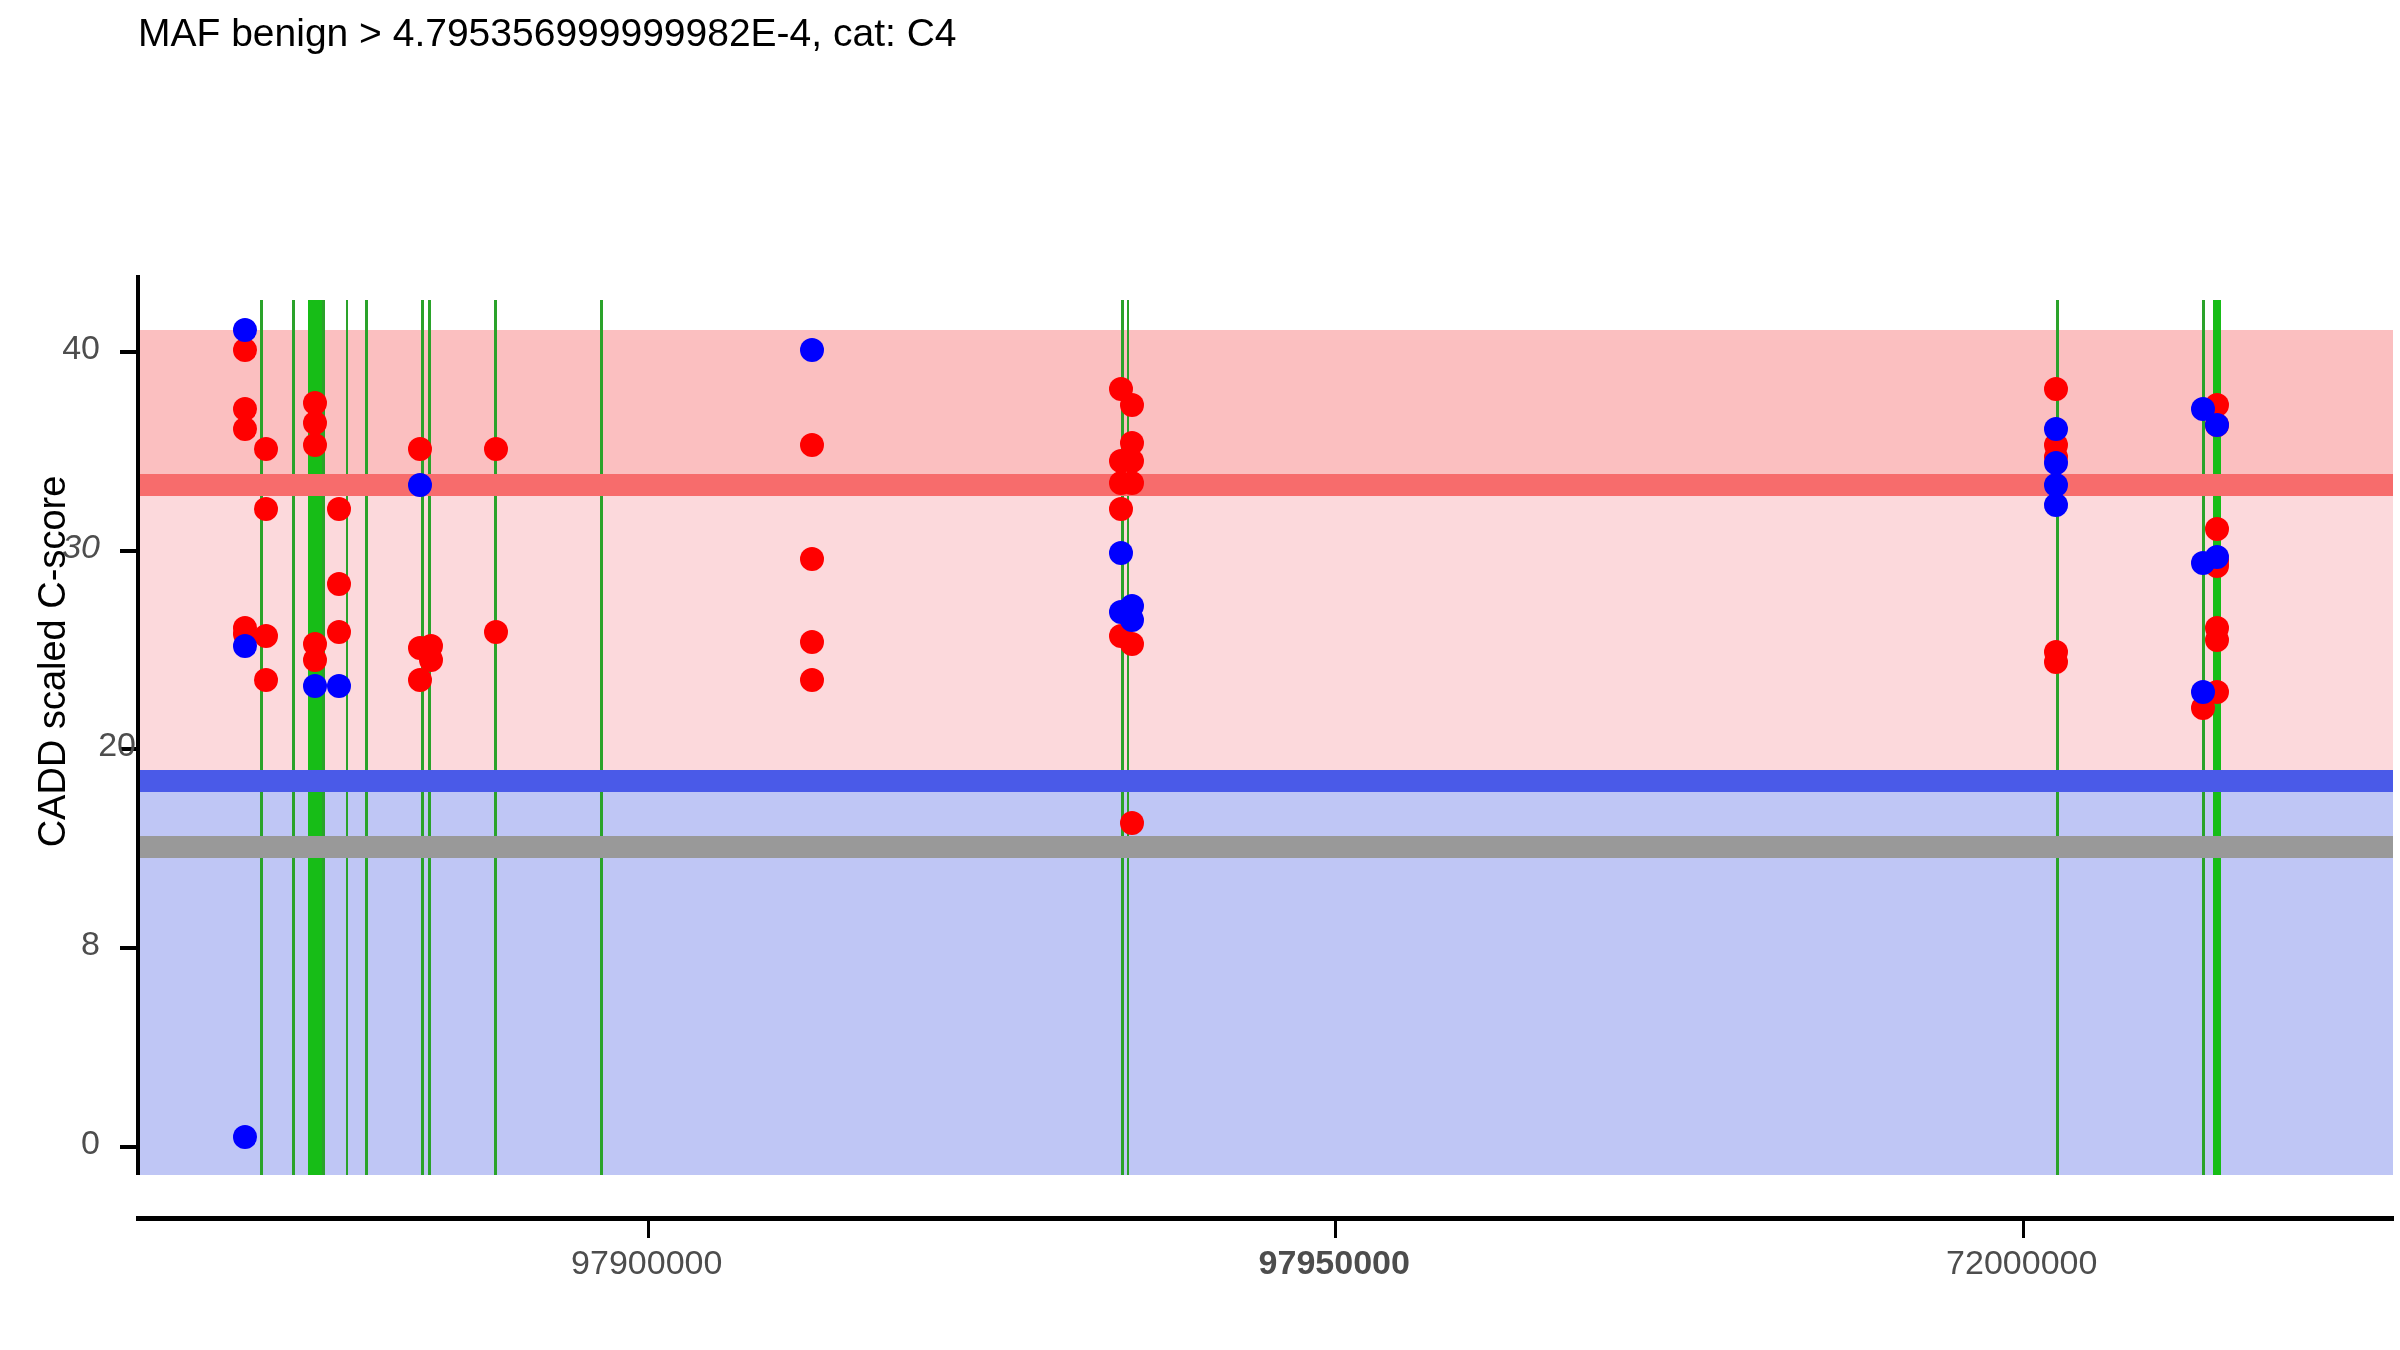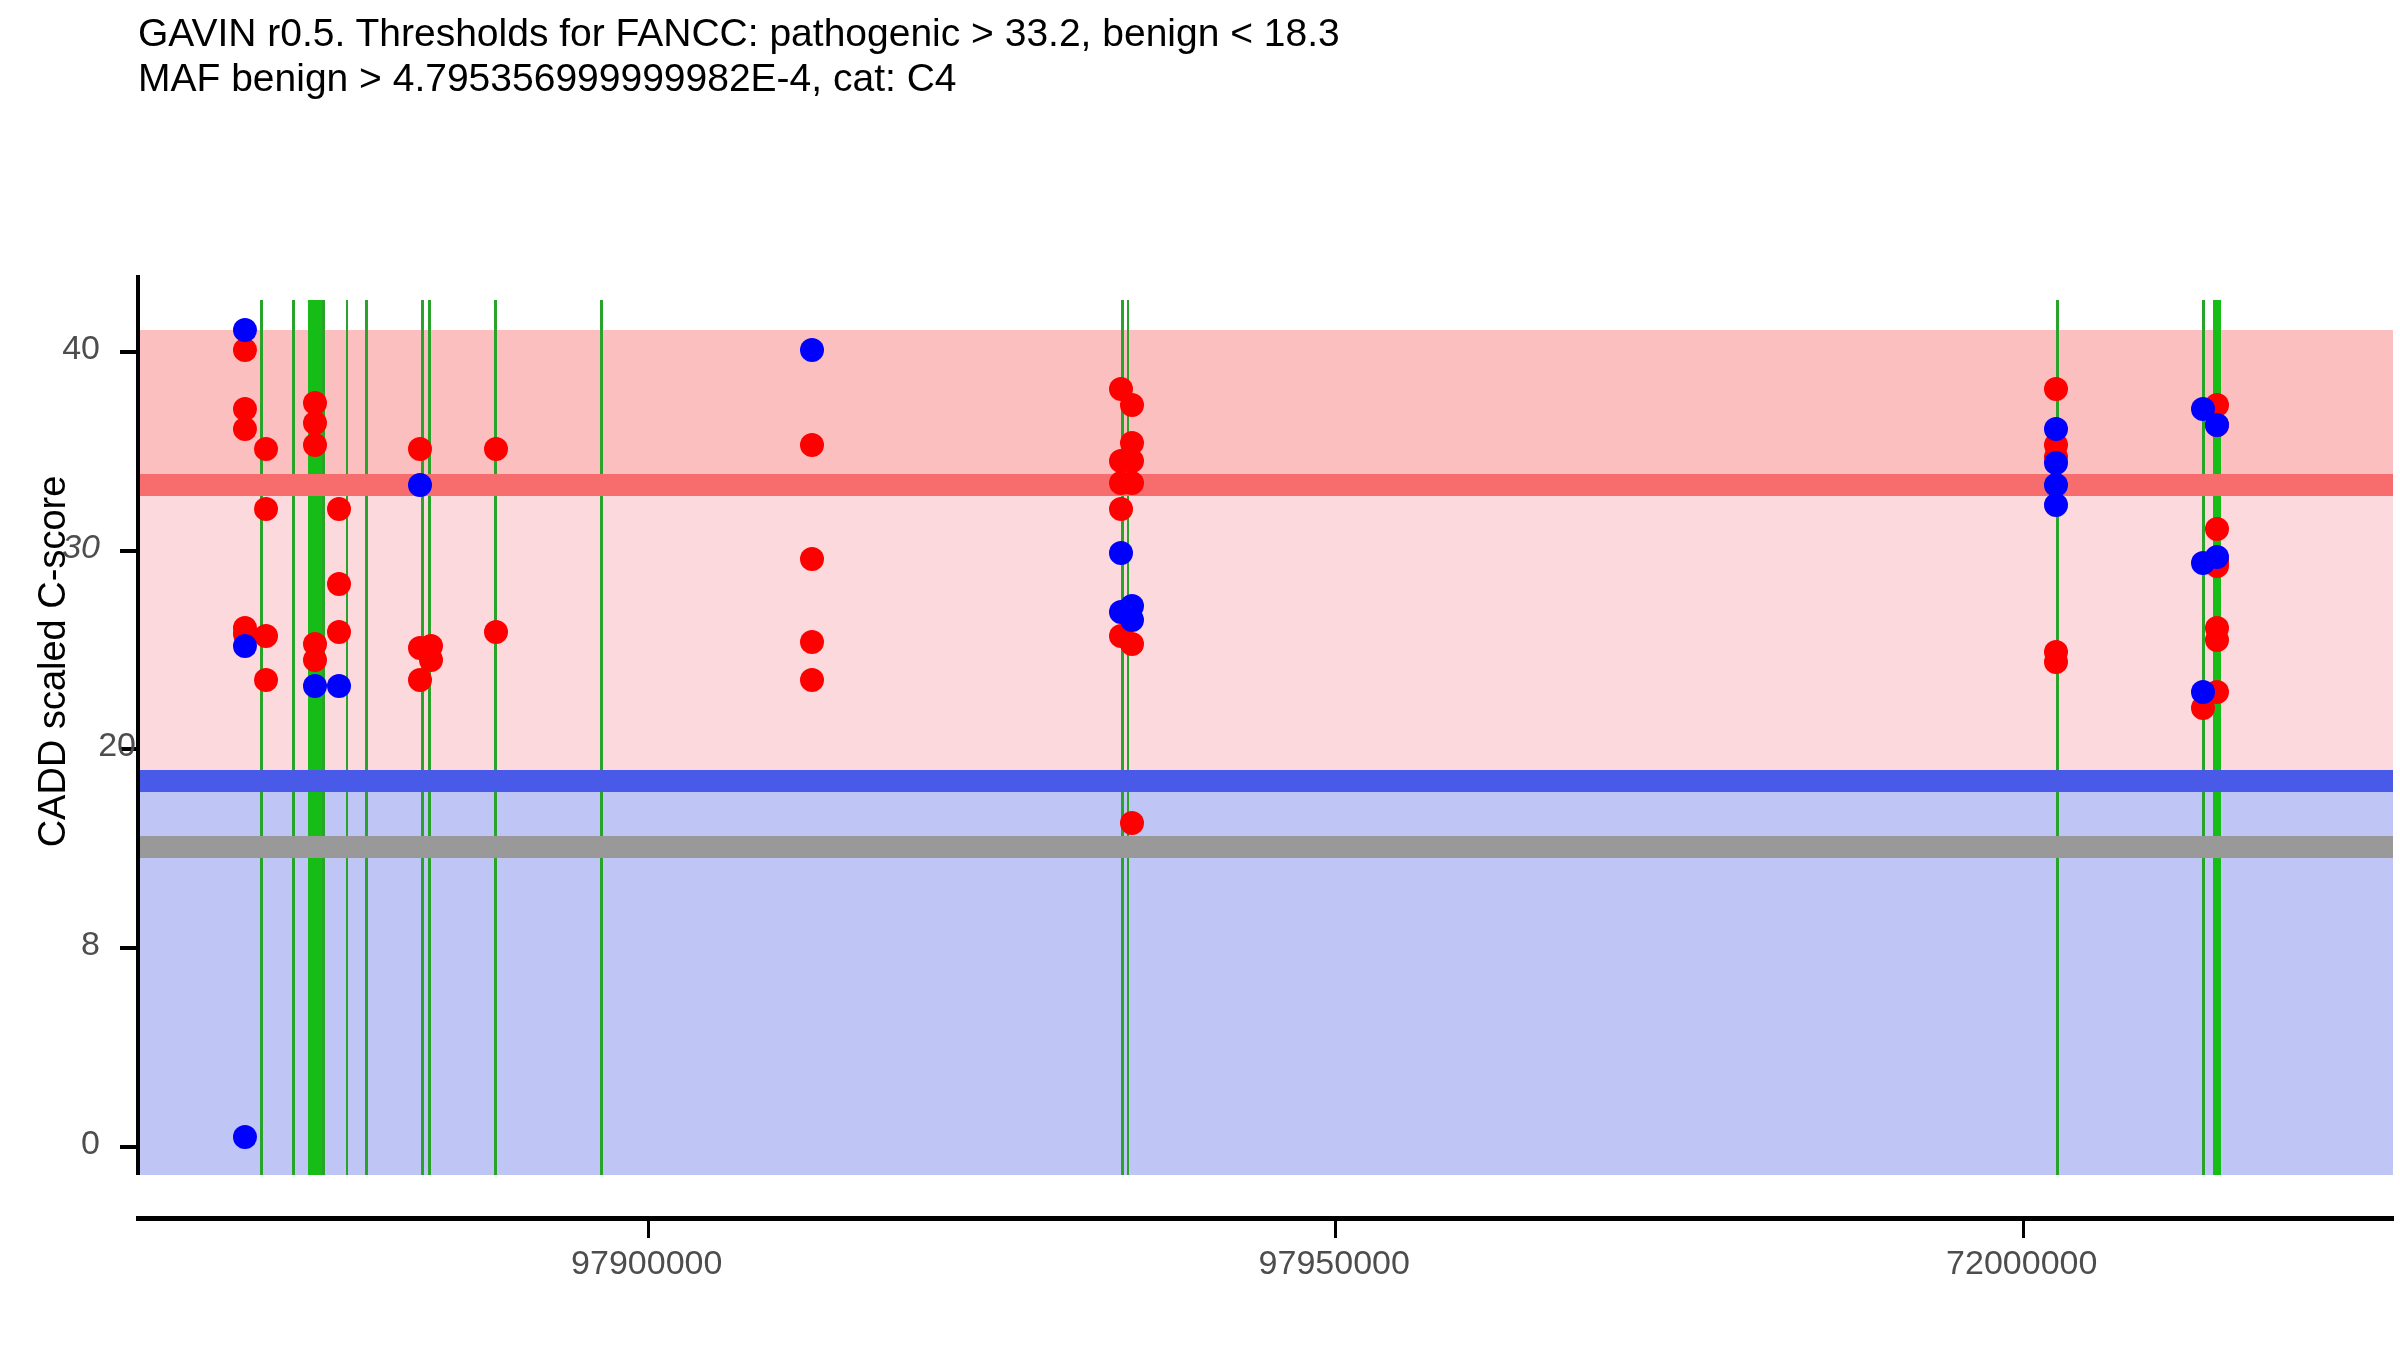--- a/index.html
+++ b/index.html
@@ -31,21 +31,20 @@
   .pt{position:absolute;width:24px;height:24px;border-radius:50%;margin-left:-12px;margin-top:-12px;}
   .pt.red{background:#ff0000;}
   .pt.blue{background:#0000ff;}
 </style>
 </head>
 <body>
 
 <div id="root">
 
   <div id="title-block">
-    <div class="title-line">GAVIN r0.5. Thresholds for FANCC: pathogenic &gt; 33.2, benign &lt; 18.3</div>
     <div class="title-line">MAF benign &gt; 4.795356999999982E-4, cat: C4</div>
   </div>
 
   <div id="panel">
     <div id="zones">
         <div class="band" style="top: 29.8295px; height: 155.114px; background: rgb(251, 191, 192);"></div>
         <div class="band" style="top: 184.943px; height: 296.307px; background: rgb(252, 217, 220);"></div>
         <div class="band" style="top: 481.25px; height: 393.75px; background: rgb(191, 198, 245);"></div>
       </div>
     <div id="exons">
@@ -158,20 +157,20 @@
       <div class="ytick-label" style="top: 747.443px; width: 100px; left: 0px; padding-left: 36px;">20</div>
       <div class="ytick" style="top: 548.58px;"></div>
       <div class="ytick-label" style="top: 548.58px; width: 100px; left: 0px; font-style: italic;">30</div>
       <div class="ytick" style="top: 349.716px;"></div>
       <div class="ytick-label" style="top: 349.716px; width: 100px; left: 0px;">40</div>
     </div>
   <div id="xticks">
       <div class="xtick" style="left: 646.75px;"></div>
       <div class="xtick-label" style="left: 646.75px;">97900000</div>
       <div class="xtick" style="left: 1334.25px;"></div>
-      <div class="xtick-label" style="left: 1334.25px;">97950000</div>
+      <div class="xtick-label" style="left: 1334.25px; font-weight: bold;">97950000</div>
       <div class="xtick" style="left: 2021.75px;"></div>
       <div class="xtick-label" style="left: 2021.75px;">72000000</div>
     </div>
 
   <div id="ylabel">CADD scaled C-score</div>
 
 </div>
 
 </body></html>

